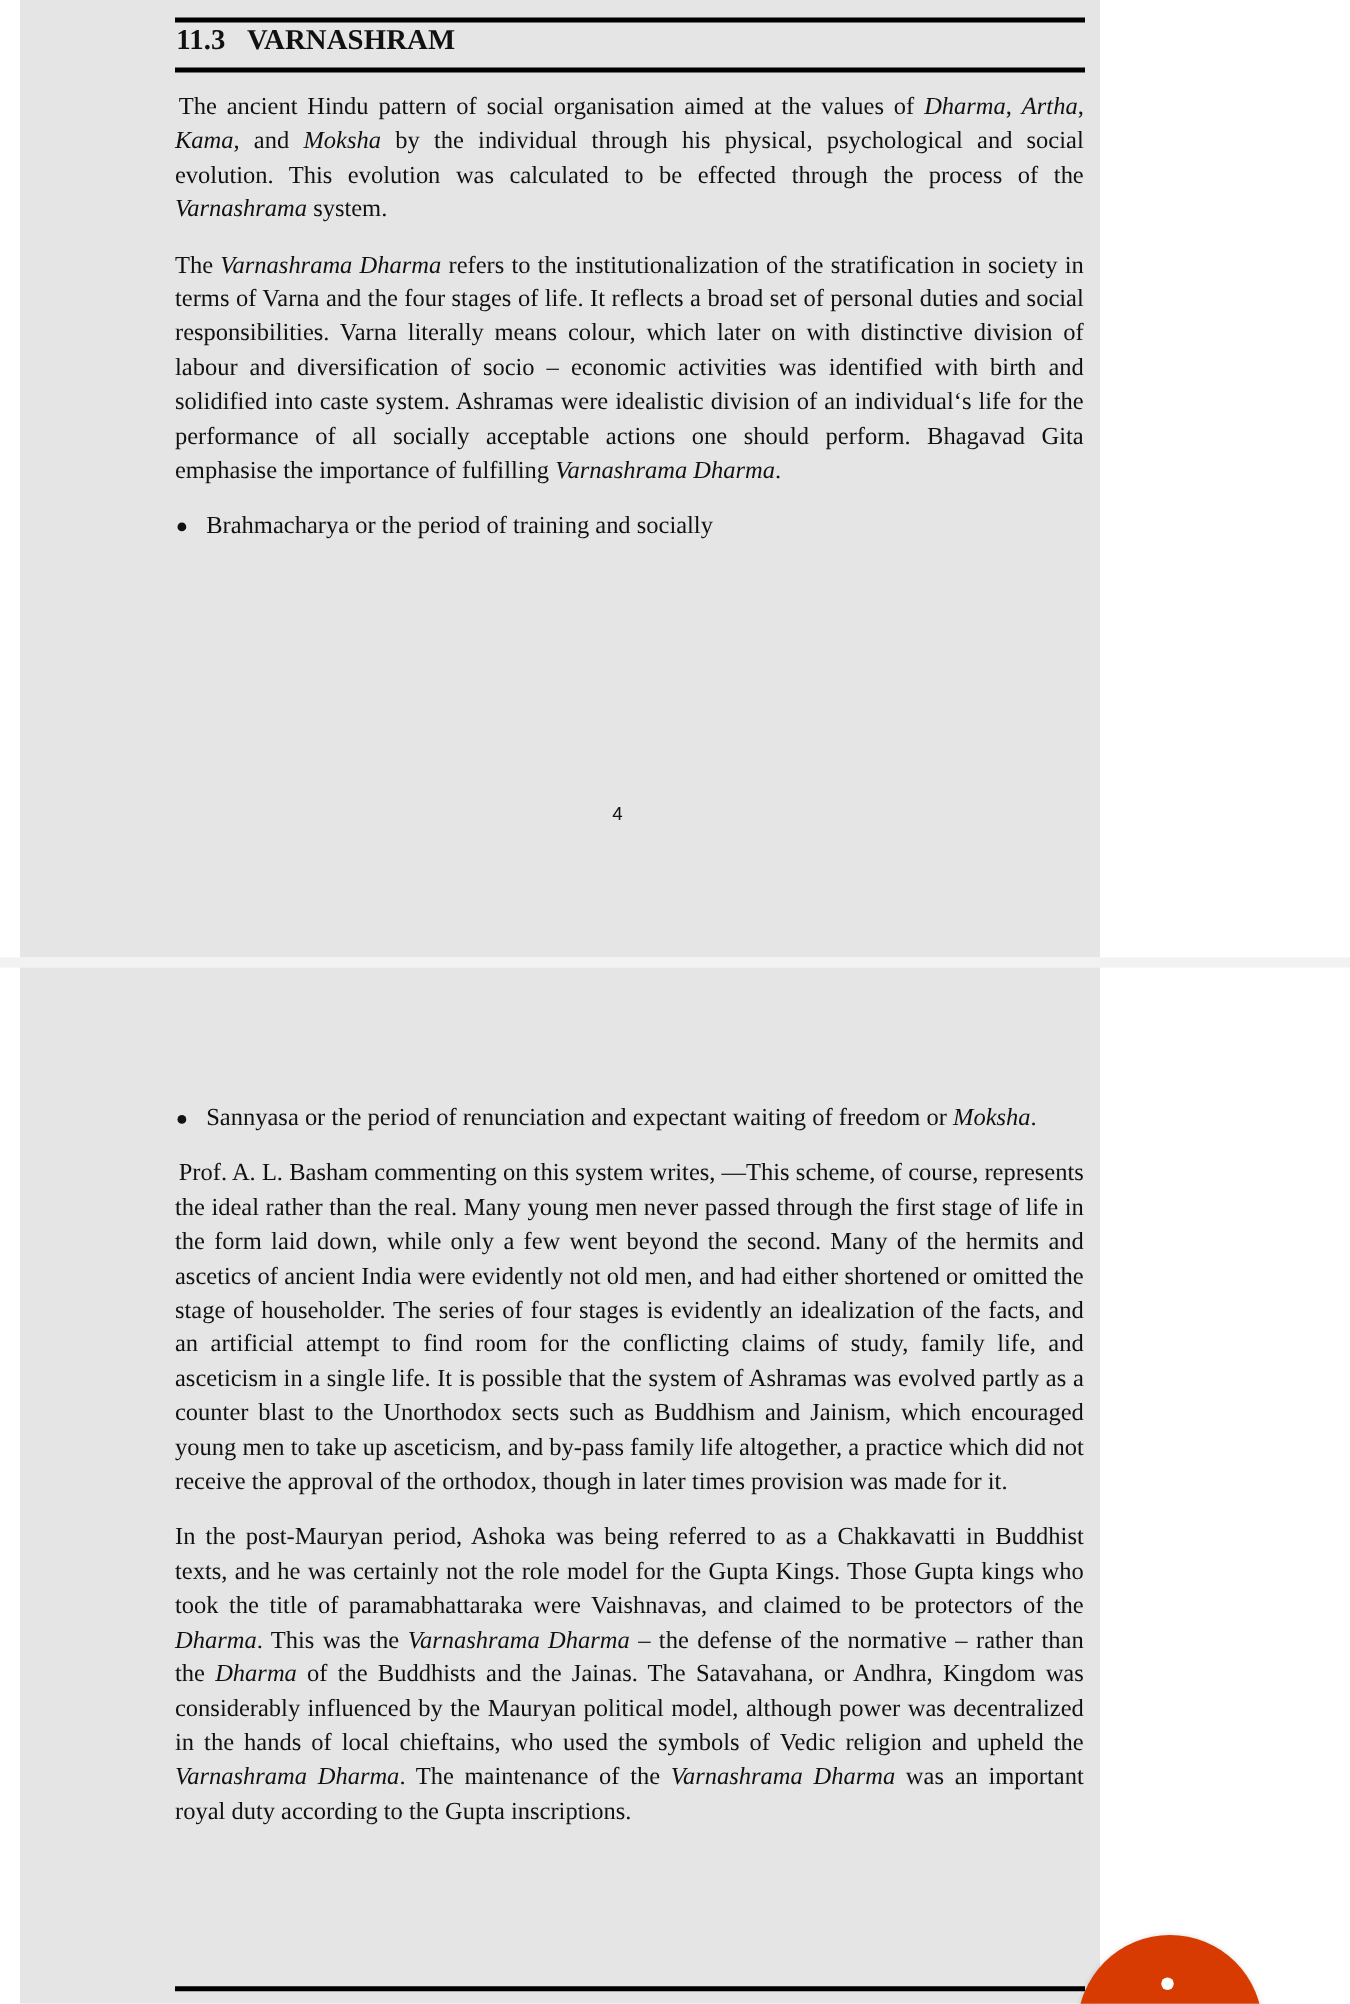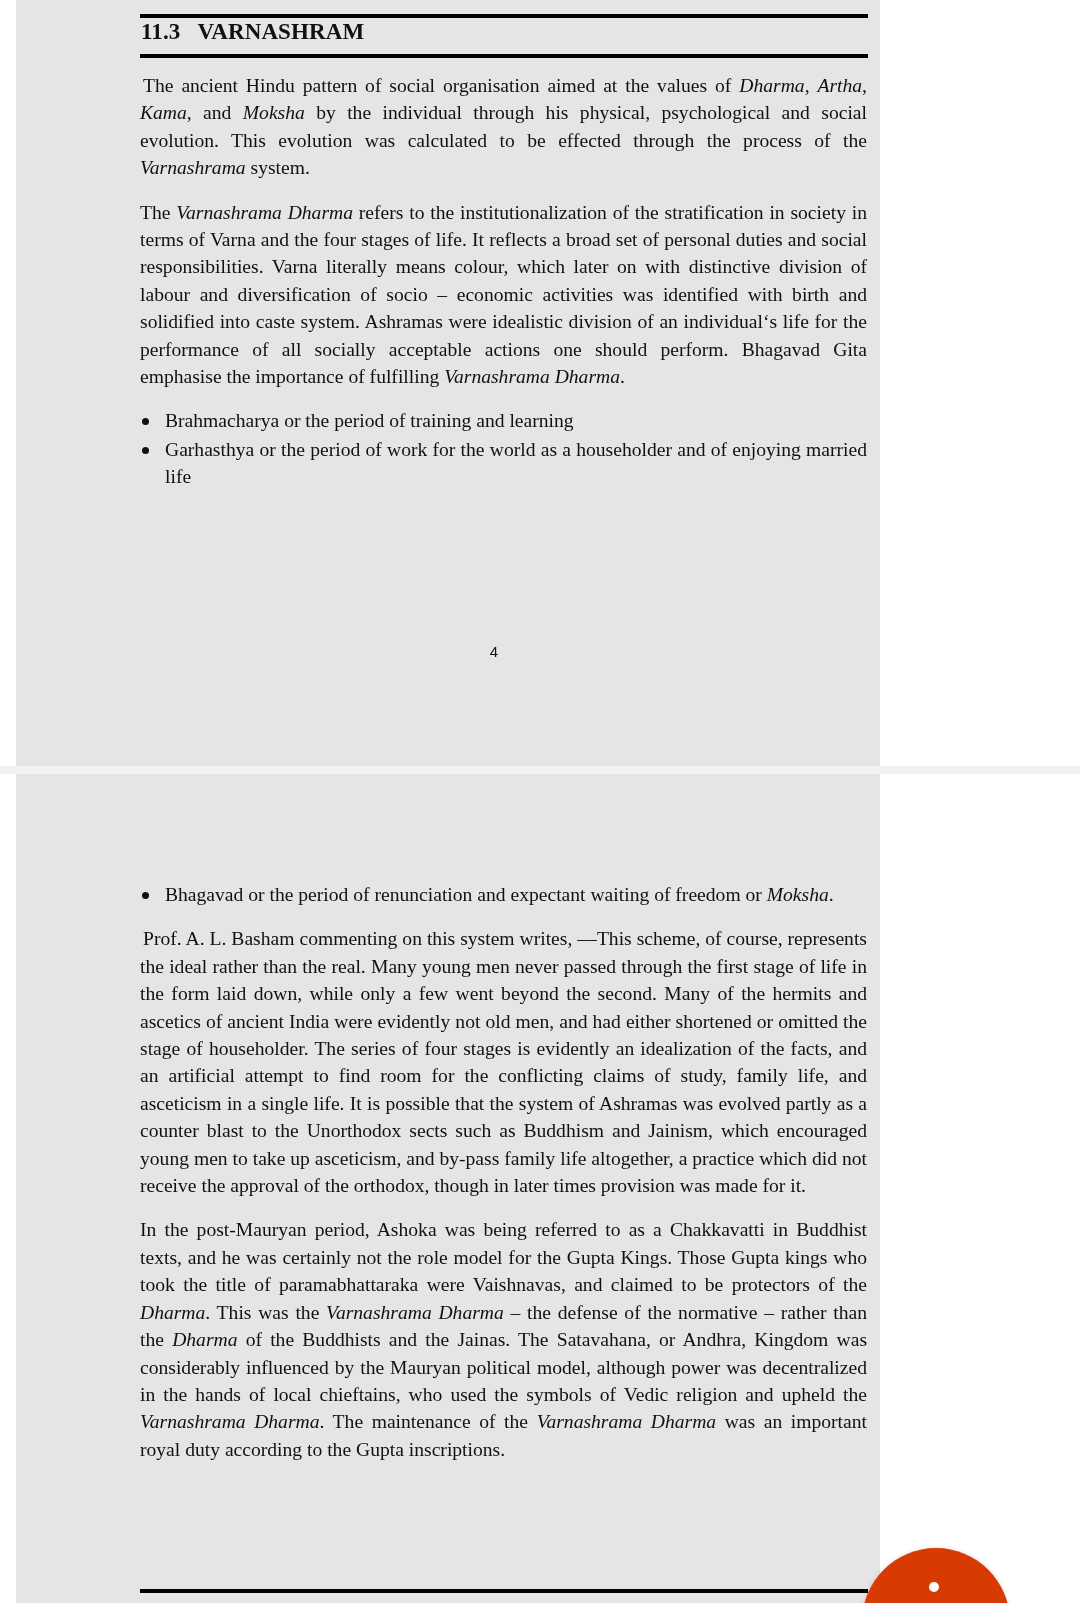--- a/index.html
+++ b/index.html
@@ -49,34 +49,33 @@
 
 <div class="page" id="page1">
   <div class="rule" style="top:14px"></div>
   <div class="heading">11.3   VARNASHRAM</div>
   <div class="rule" style="top:54px"></div>
 
   <div class="content" style="top:72px">
     <p class="para indent1"><span>The ancient Hindu pattern of social organisation aimed at the values of </span><i>Dharma</i><span>, </span><i>Artha</i><span>, </span><i>Kama</i><span>, and </span><i>Moksha</i><span> by the individual through his physical, psychological and social evolution. This evolution was calculated to be effected through the process of the </span><i>Varnashrama</i><span> system.</span></p>
     <p class="para"><span>The </span><i>Varnashrama Dharma</i><span> refers to the institutionalization of the stratification in society in terms of Varna and the four stages of life. It reflects a broad set of personal duties and social responsibilities. Varna literally means colour, which later on with distinctive division of labour and diversification of socio – economic activities was identified with birth and solidified into caste system. Ashramas were idealistic division of an individual‘s life for the performance of all socially acceptable actions one should perform. Bhagavad Gita emphasise the importance of fulfilling </span><i>Varnashrama Dharma</i><span>.</span></p>
     <ul>
-      <li><span class="bullet"></span><span><span>Brahmacharya or the period of training and learning</span></span></li>
-      <li><span class="bullet"></span><span><span>Garhasthya or the period of work for the world as a householder and of enjoying married life</span></span></li>
+      <li><span class="bullet"></span><span><span>Brahmacharya or the period of training and socially</span></span></li>
     </ul>
   </div>
 
   <div class="pagenum">4</div>
 </div>
 
 <div id="page-gap"></div>
 
 <div class="page" id="page2">
   <div class="content" style="top:107px">
     <ul class="para">
-      <li><span class="bullet"></span><span><span>Bhagavad or the period of renunciation and expectant waiting of freedom or </span><i>Moksha</i><span>.</span></span></li>
+      <li><span class="bullet"></span><span><span>Sannyasa or the period of renunciation and expectant waiting of freedom or </span><i>Moksha</i><span>.</span></span></li>
     </ul>
     <p class="para indent1"><span>Prof. A. L. Basham commenting on this system writes, ―This scheme, of course, represents the ideal rather than the real. Many young men never passed through the first stage of life in the form laid down, while only a few went beyond the second. Many of the hermits and ascetics of ancient India were evidently not old men, and had either shortened or omitted the stage of householder. The series of four stages is evidently an idealization of the facts, and an artificial attempt to find room for the conflicting claims of study, family life, and asceticism in a single life. It is possible that the system of Ashramas was evolved partly as a counter blast to the Unorthodox sects such as Buddhism and Jainism, which encouraged young men to take up asceticism, and by-pass family life altogether, a practice which did not receive the approval of the orthodox, though in later times provision was made for it.</span></p>
     <p class="para"><span>In the post-Mauryan period, Ashoka was being referred to as a Chakkavatti in Buddhist texts, and he was certainly not the role model for the Gupta Kings. Those Gupta kings who took the title of paramabhattaraka were Vaishnavas, and claimed to be protectors of the </span><i>Dharma</i><span>. This was the </span><i>Varnashrama Dharma</i><span> – the defense of the normative –  rather than the </span><i>Dharma</i><span> of the Buddhists and the Jainas. The Satavahana, or Andhra, Kingdom was considerably influenced by the Mauryan political model, although power was decentralized in the hands of local chieftains, who used the symbols of Vedic religion and upheld the </span><i>Varnashrama Dharma</i><span>. The maintenance of the </span><i>Varnashrama Dharma</i><span> was an important royal duty according to the Gupta inscriptions.</span></p>
   </div>
   <div class="rule" style="top:815px"></div>
 </div>
 
 <div class="fab" style="background: rgb(216, 59, 1);">
   <span class="fab-icon"></span>
 </div>

